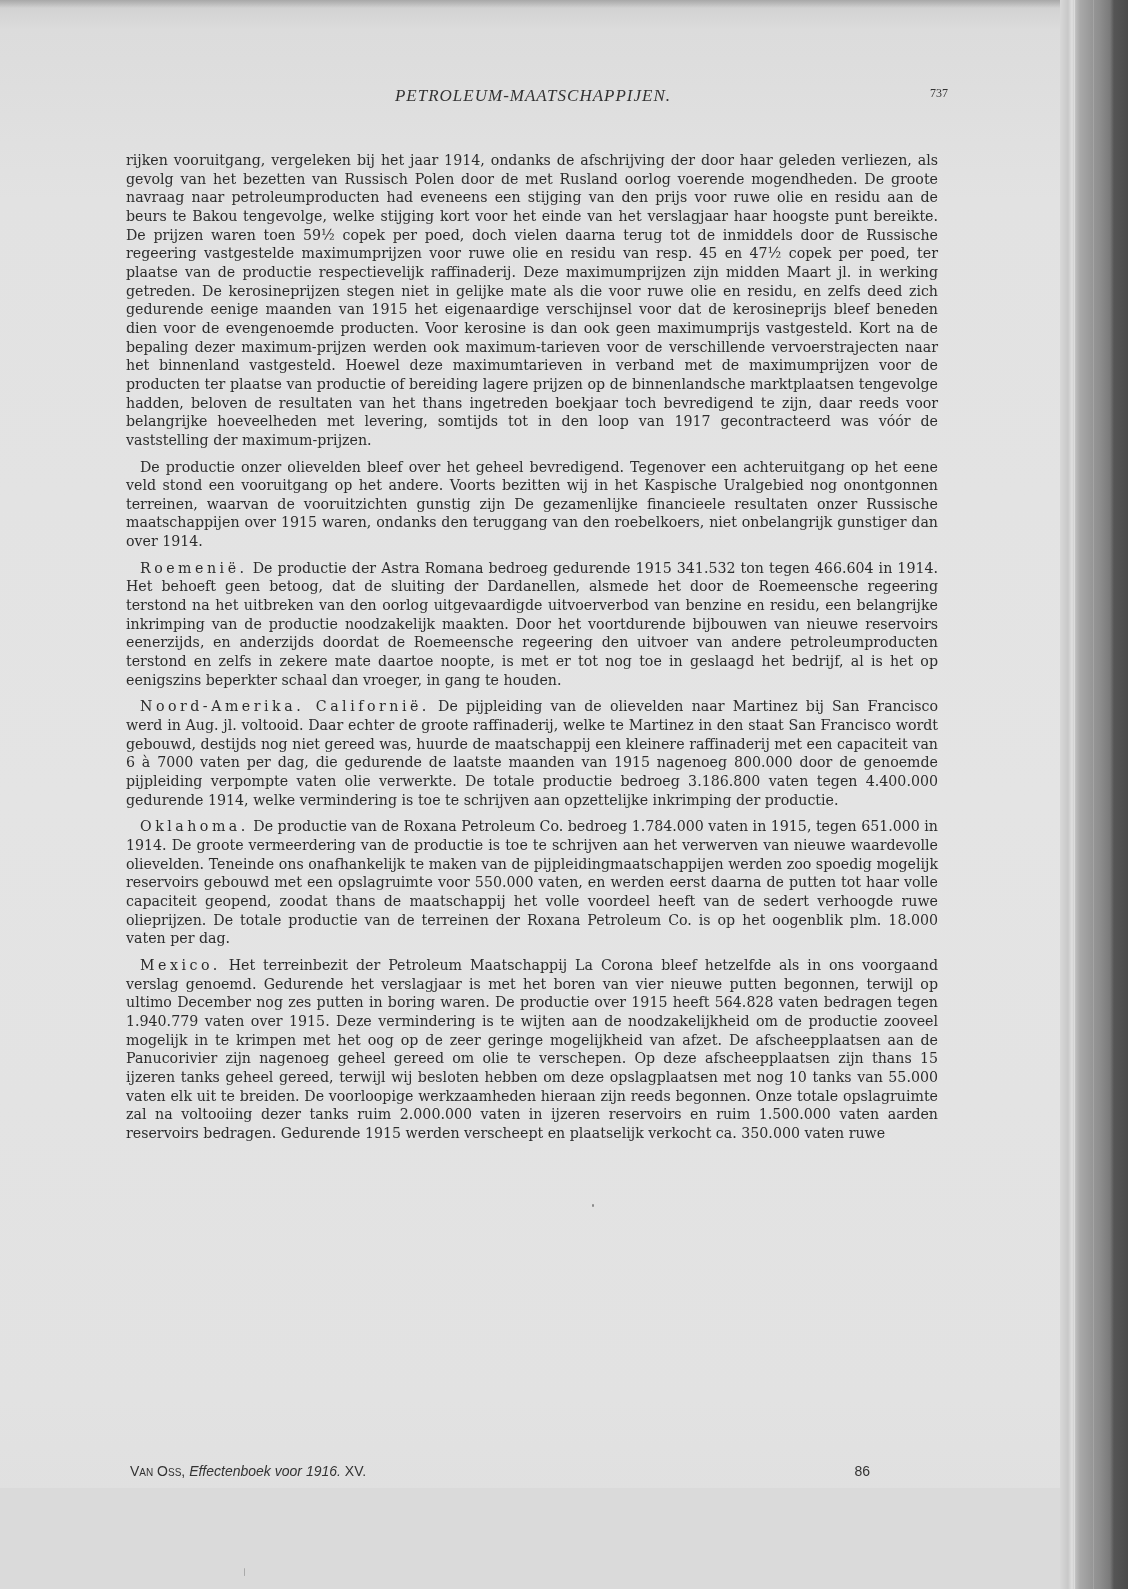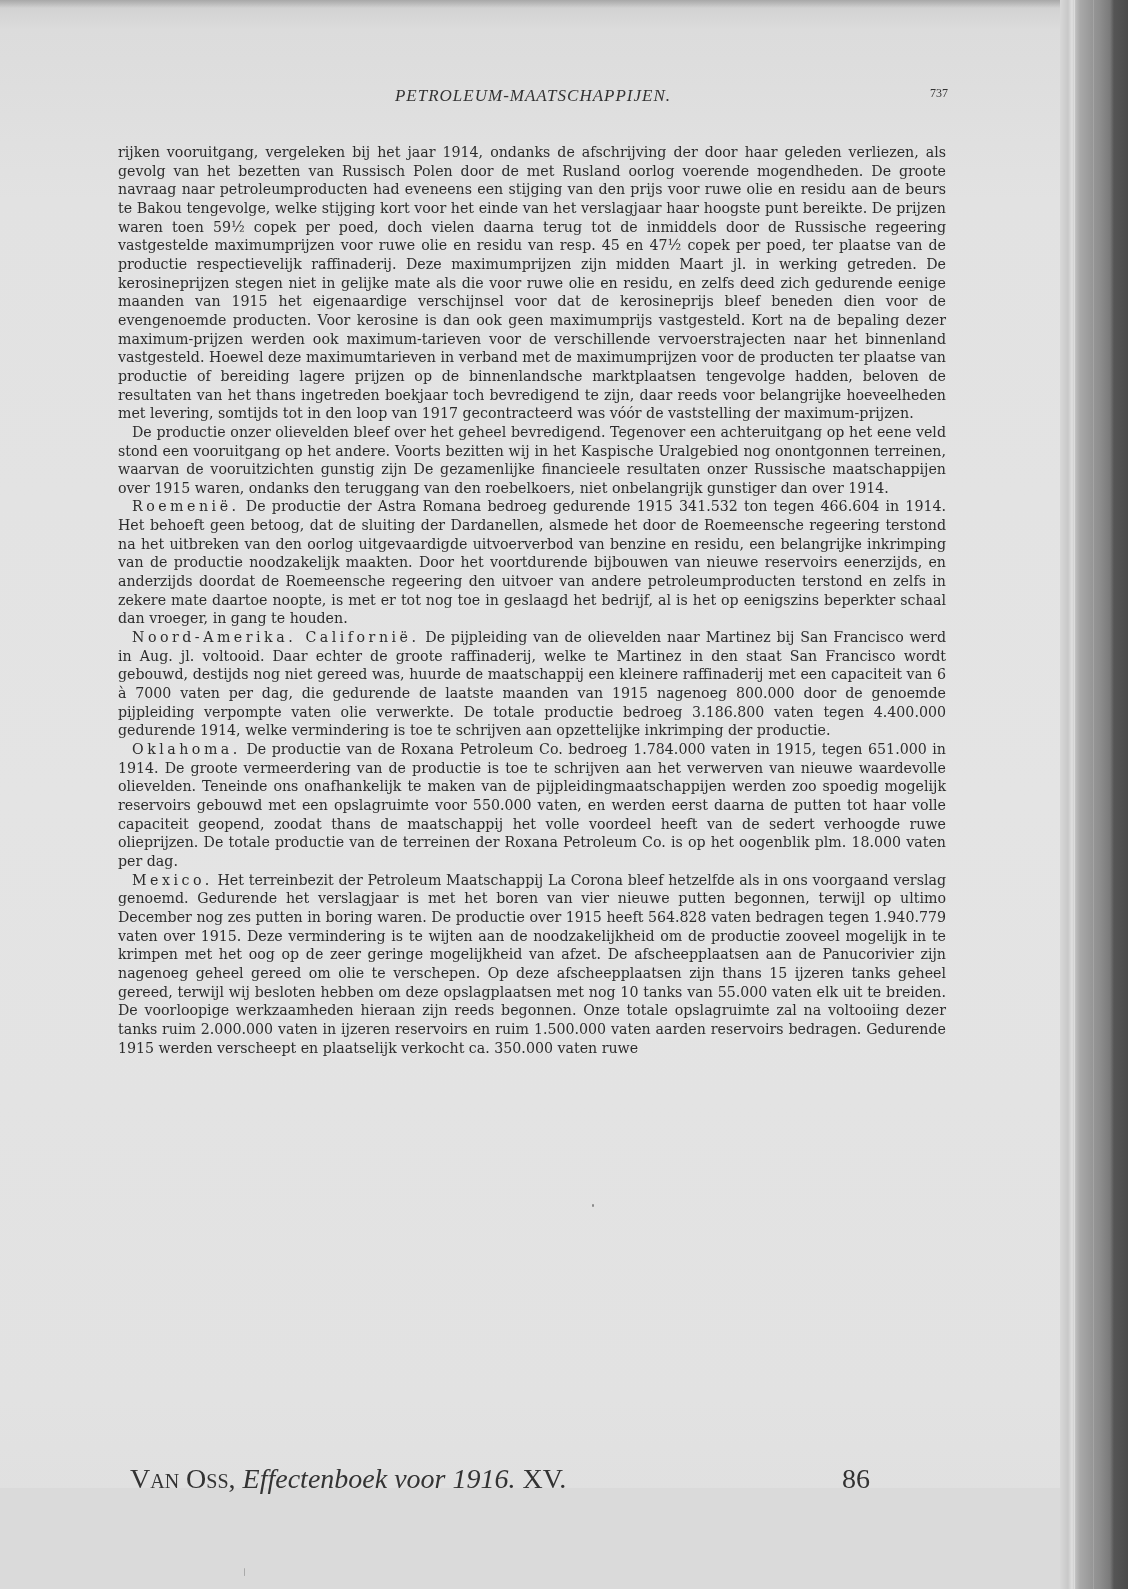--- a/index.html
+++ b/index.html
@@ -46,26 +46,26 @@
       font-size: 12px; font-family: "Liberation Serif", serif; color: #333;
     }
     .body-text {
       position: absolute; left: 118px; top: 143px; width: 828px;
       font-size: 14.2px;
       line-height: 18.65px;
       text-align: justify;
       font-family: "DejaVu Serif", serif;
       color: #2c2c2c;
     }
-    .body-text p { margin: 0; text-indent: 0; }
+    .body-text p { margin: 8px; text-indent: 0; }
     .body-text p.indent { text-indent: 14px; }
     .spaced { letter-spacing: 3.5px; }
     .footer {
       position: absolute; left: 130px; top: 1463px; width: 740px; height: 28px;
-      font-family: Liberation Serif, serif; font-size: 28px; color: #333;
+      font-family: Liberation Sans, sans-serif; font-size: 14px; color: #333;
     }
     .footer .author { font-variant: small-caps; }
     .footer .book { font-style: italic; }
     .footer .sig { position: absolute; right: 0; top: 0; }
     .speck { position: absolute; background: #8a8a8a; border-radius: 1px; }
   </style>
 </head>
 <body>
 
 <div class="page">

